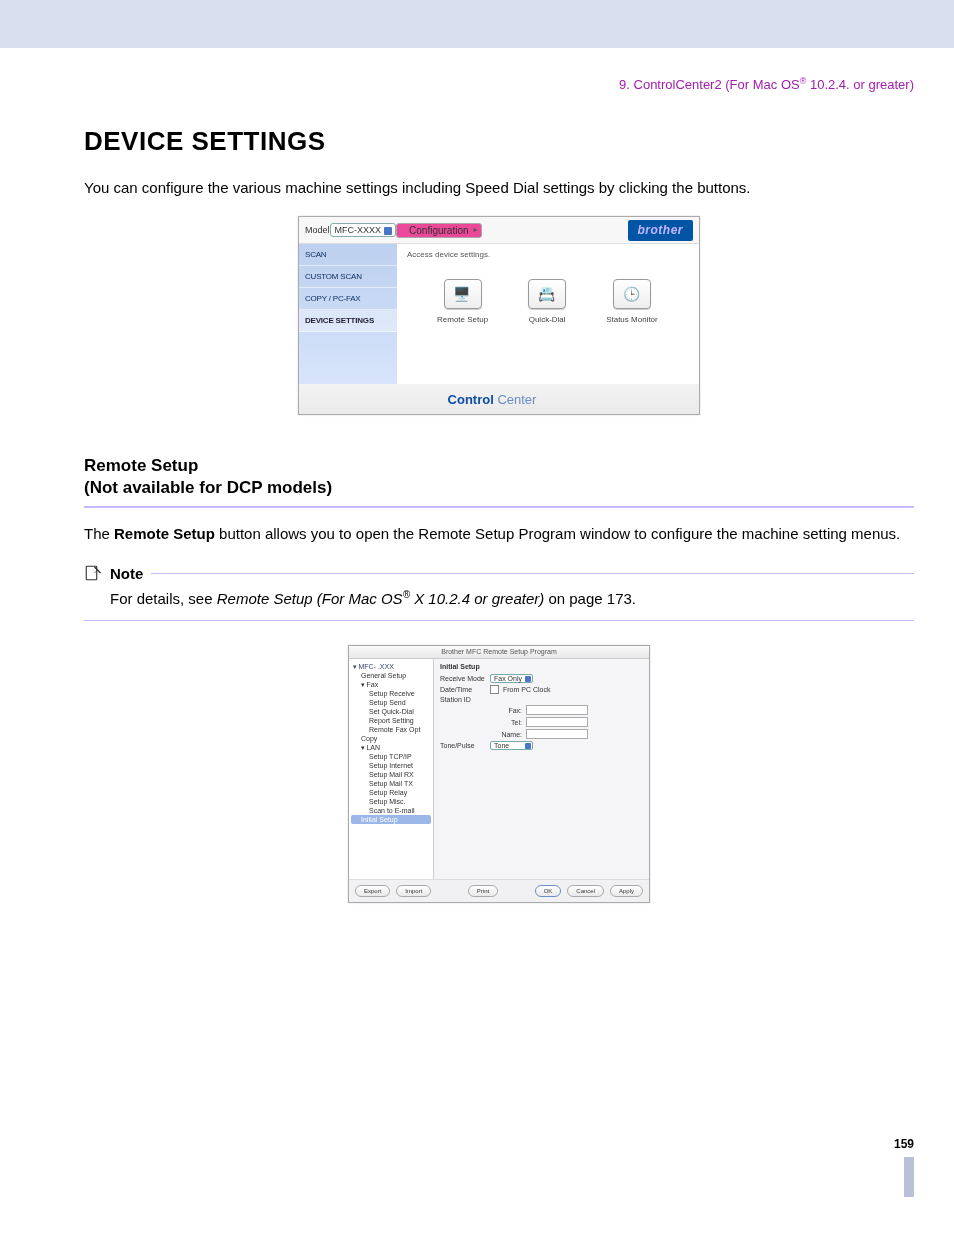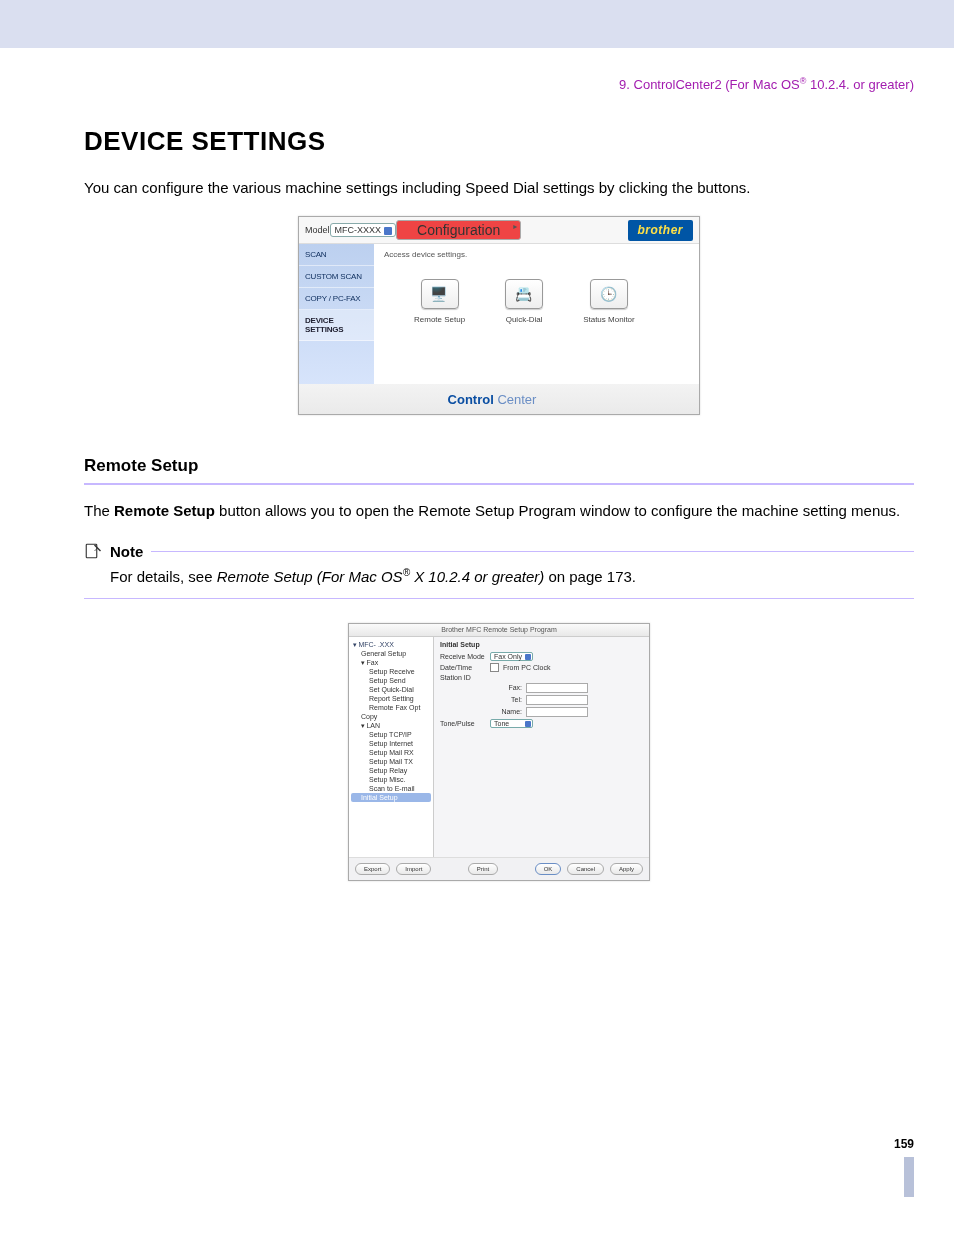--- a/index.html
+++ b/index.html
@@ -24,25 +24,25 @@
   
   .fig1{width:400px;margin:0 auto 14px auto;border:1px solid #aaa;background:#fff;font-size:9px;color:#333;box-shadow:0 0 2px rgba(0,0,0,.15);}
   .fig1 .titlebar{height:14px;background:linear-gradient(#f5f5f5,#e6e6e6);display:flex;align-items:center;padding:0 4px;gap:3px;font-size:9px;}
   .fig1 .titlebar .dot{width:8px;height:8px;border-radius:50%;}
   .dot.red{background:#ff5f57;} .dot.grey1{background:#ccc;border:1px solid #aaa;box-sizing:border-box;} .dot.grey2{background:#ccc;border:1px solid #aaa;box-sizing:border-box;}
   .fig1 .titlebar .tt{flex:1;text-align:center;font-size:9px;color:#555;}
   .fig1 .toolbar{display:flex;align-items:center;height:26px;padding:0 6px;background:#f7f7f7;border-bottom:1px solid #ddd;}
   .fig1 .model-label{font-size:9px;}
   .fig1 .select{background:#fff;border:1px solid #8aa;border-radius:3px;padding:1px 14px 1px 4px;font-size:9px;position:relative;}
   .fig1 .select::after{content:"";position:absolute;right:3px;top:3px;width:8px;height:8px;background:#4a76c9;border-radius:1px;}
-  .fig1 .config-btn{background:#ef4444;border:1px solid #aaa;border-radius:3px;padding:1px 20px;font-size:14px;position:relative;}
+  .fig1 .config-btn{background:#ec4899;border:1px solid #aaa;border-radius:3px;padding:1px 12px;font-size:10px;position:relative;}
   .fig1 .config-btn::after{content:"▸";position:absolute;right:3px;top:1px;font-size:8px;color:#555;}
-  .fig1 .brand{margin-left:auto;font-weight:bold;font-style:italic;color:#fde047;background:#0055a5;padding:3px 10px 4px;border-radius:2px;font-size:12px;letter-spacing:0.5px;}
+  .fig1 .brand{margin-left:auto;font-weight:bold;font-style:italic;color:#c4b5fd;background:#0055a5;padding:3px 10px 4px;border-radius:2px;font-size:12px;letter-spacing:0.5px;}
   .fig1 .body{display:flex;height:140px;}
-  .fig1 .sidebar{width:75px;background:linear-gradient(180deg,#bcd0ef 0%,#d7e4fb 100%);display:flex;flex-direction:column;font-size:8px;color:#0a2a5a;}
+  .fig1 .sidebar{width:98px;background:linear-gradient(180deg,#bcd0ef 0%,#d7e4fb 100%);display:flex;flex-direction:column;font-size:8px;color:#0a2a5a;}
   .fig1 .sidebar div{padding:6px 6px;border-bottom:1px solid rgba(255,255,255,.5);text-transform:uppercase;letter-spacing:-0.2px;}
   .fig1 .sidebar div.sel{background:rgba(255,255,255,.35);font-weight:bold;color:#223;}
   .fig1 .main{flex:1;padding:6px 10px;position:relative;}
   .fig1 .desc{font-size:8px;color:#555;margin-bottom:20px;}
   .fig1 .icons{display:flex;gap:40px;justify-content:flex-start;padding-left:30px;}
   .fig1 .ic{display:flex;flex-direction:column;align-items:center;gap:6px;}
   .fig1 .ic .square{width:36px;height:28px;border:1px solid #999;border-radius:4px;background:linear-gradient(#fff,#eee);box-shadow:0 1px 1px rgba(0,0,0,.2);display:flex;align-items:center;justify-content:center;font-size:14px;}
   .fig1 .ic .lbl{font-size:8px;color:#444;}
   .fig1 .footer{height:30px;background:linear-gradient(#f3f3f3,#eaeaea);display:flex;align-items:center;justify-content:center;padding-right:14px;}
   .fig1 .cc{color:#0a4ea2;font-weight:bold;font-size:13px;}
@@ -124,20 +124,21 @@
       </div>
       <div class="footer">
         <span class="cc">
           <span>Control</span><span class="light"> Center</span>
         </span>
       </div>
     </div>
 
     <h2>
       <span>Remote Setup</span><br>
+      <span>(Not available for DCP models)</span>
     </h2>
     <div class="hr"></div>
 
     <p class="body-text">
       <span>The </span><b>Remote Setup</b><span> button allows you to open the Remote Setup Program window to configure the machine setting menus.</span>
     </p>
 
     <div class="note-row">
       <svg class="note-icon" viewBox="0 0 24 24">
         <rect x="3" y="3" width="14" height="18" rx="1" fill="none" stroke="#333" stroke-width="1.5"></rect>

